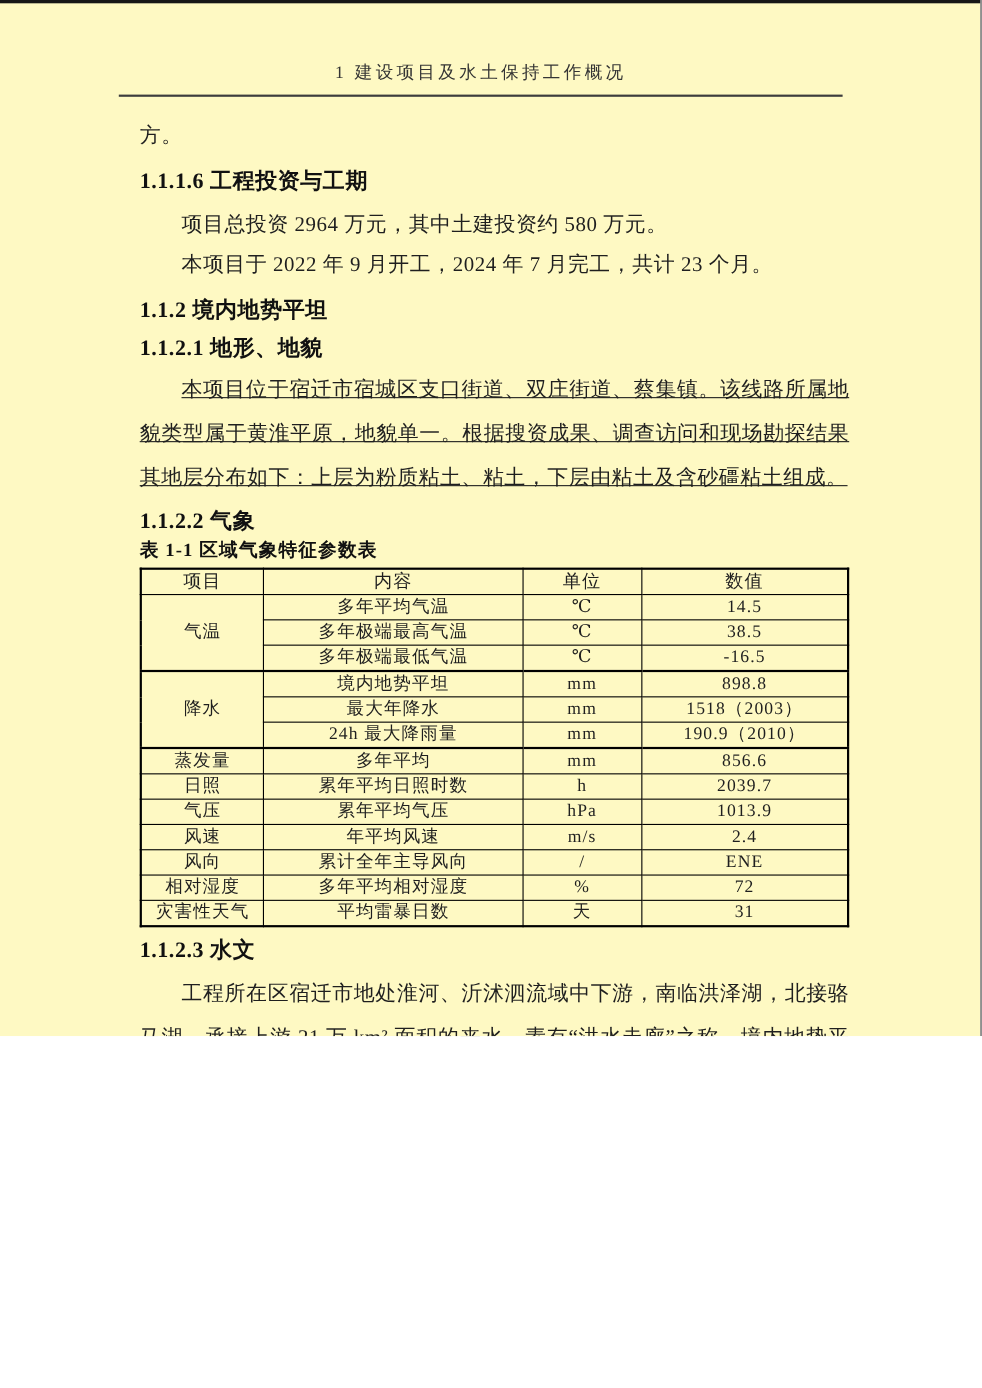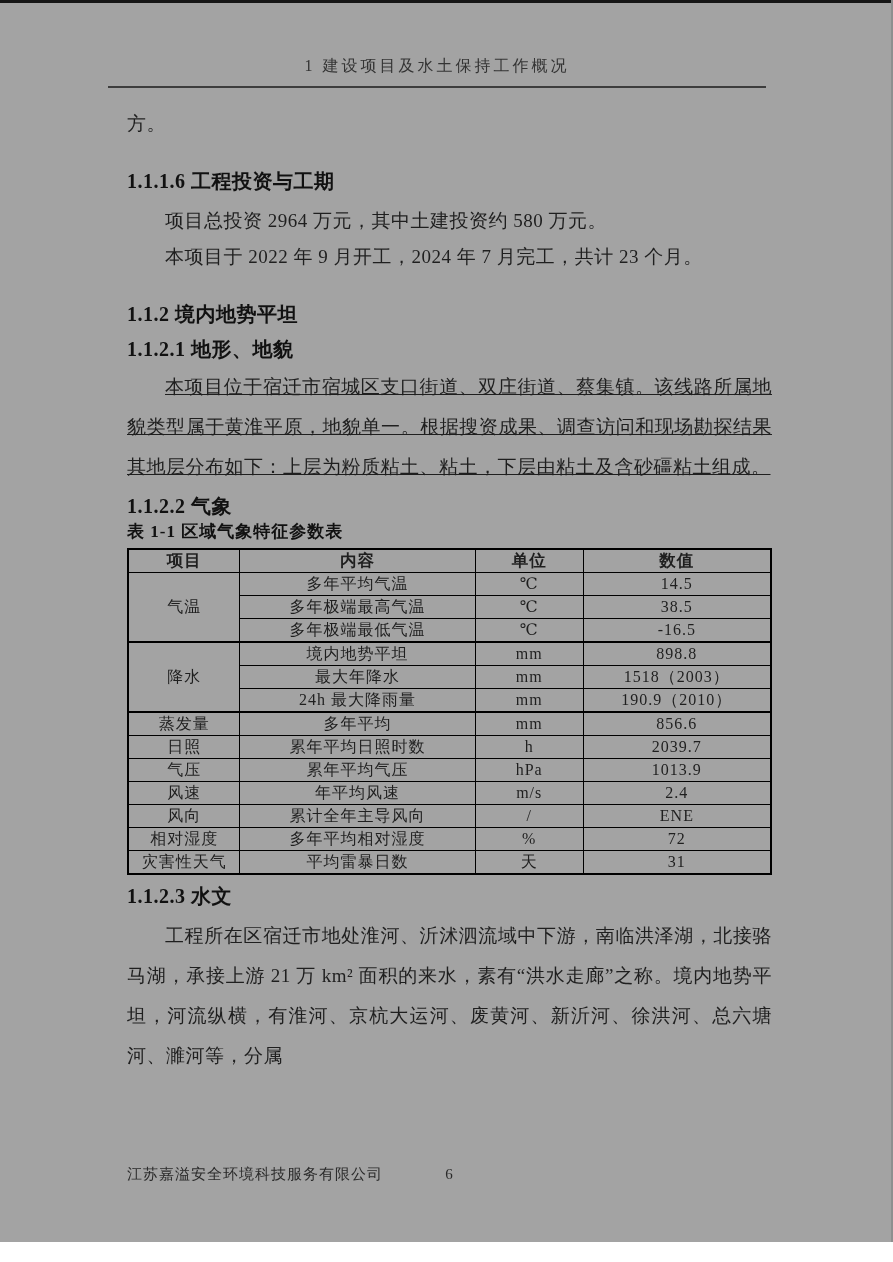--- a/index.html
+++ b/index.html
@@ -3,22 +3,22 @@
 <meta charset="utf-8">
 <style>
   html, body {
     margin: 0;
     padding: 0;
     background: #ffffff;
   }
   .page {
     position: relative;
     width: 893px;
-    height: 1242px;
-    background: #a3a3a3;
+    height: 942px;
+    background: #fef9c3;
     font-family: "Liberation Serif", "DejaVu Serif", serif;
     color: #1f1f1f;
     overflow: hidden;
   }
   
   .edge-top {
     position: absolute; top: 0; left: 0; width: 100%; height: 3px;
     background: #161616;
   }
   .edge-right {
@@ -58,21 +58,21 @@
     text-indent: 0;
   }
   .heading {
     margin: 0;
     font-size: 20px;
     line-height: 27px;
     font-weight: bold;
     color: #111111;
     letter-spacing: 0.5px;
   }
-  .mt10 { margin-top: 26px; }
+  .mt10 { margin-top: 10px; }
   .mt8  { margin-top: 8px; }
   .mt6  { margin-top: 6px; }
   .mt4  { margin-top: 4px; text-decoration: underline; }
   .table-caption {
     margin: 0;
     margin-top: 0;
     font-size: 17px;
     line-height: 24px;
     font-weight: bold;
     letter-spacing: 1px;
@@ -92,21 +92,21 @@
     vertical-align: middle;
     font-size: 16px;
     height: 22px;
     line-height: 22px;
     padding: 0;
     letter-spacing: 1px;
     overflow: hidden;
     white-space: nowrap;
   }
   table.climate th {
-    font-weight: bold;
+    font-weight: normal;
     font-size: 16.5px;
   }
   table.climate tr.group-end > td,
   table.climate td.merged-group {
     border-bottom-width: 2px;
   }
   .page-footer {
     position: absolute;
     top: 1163px;
     left: 127px;

